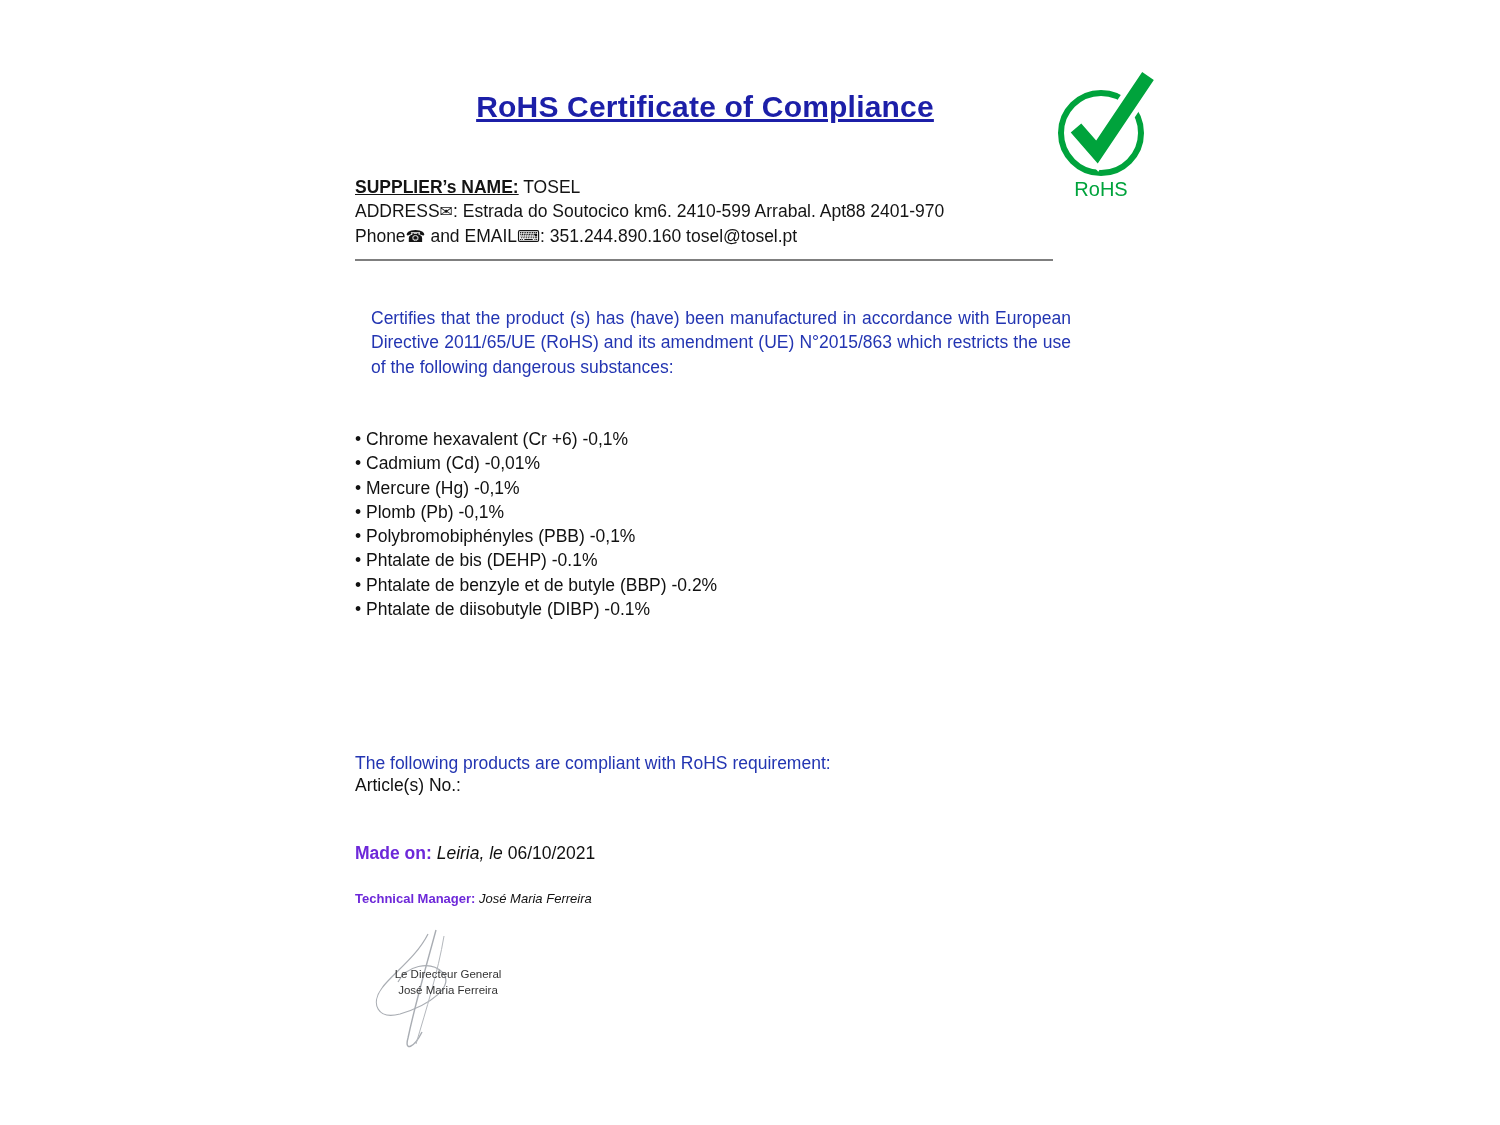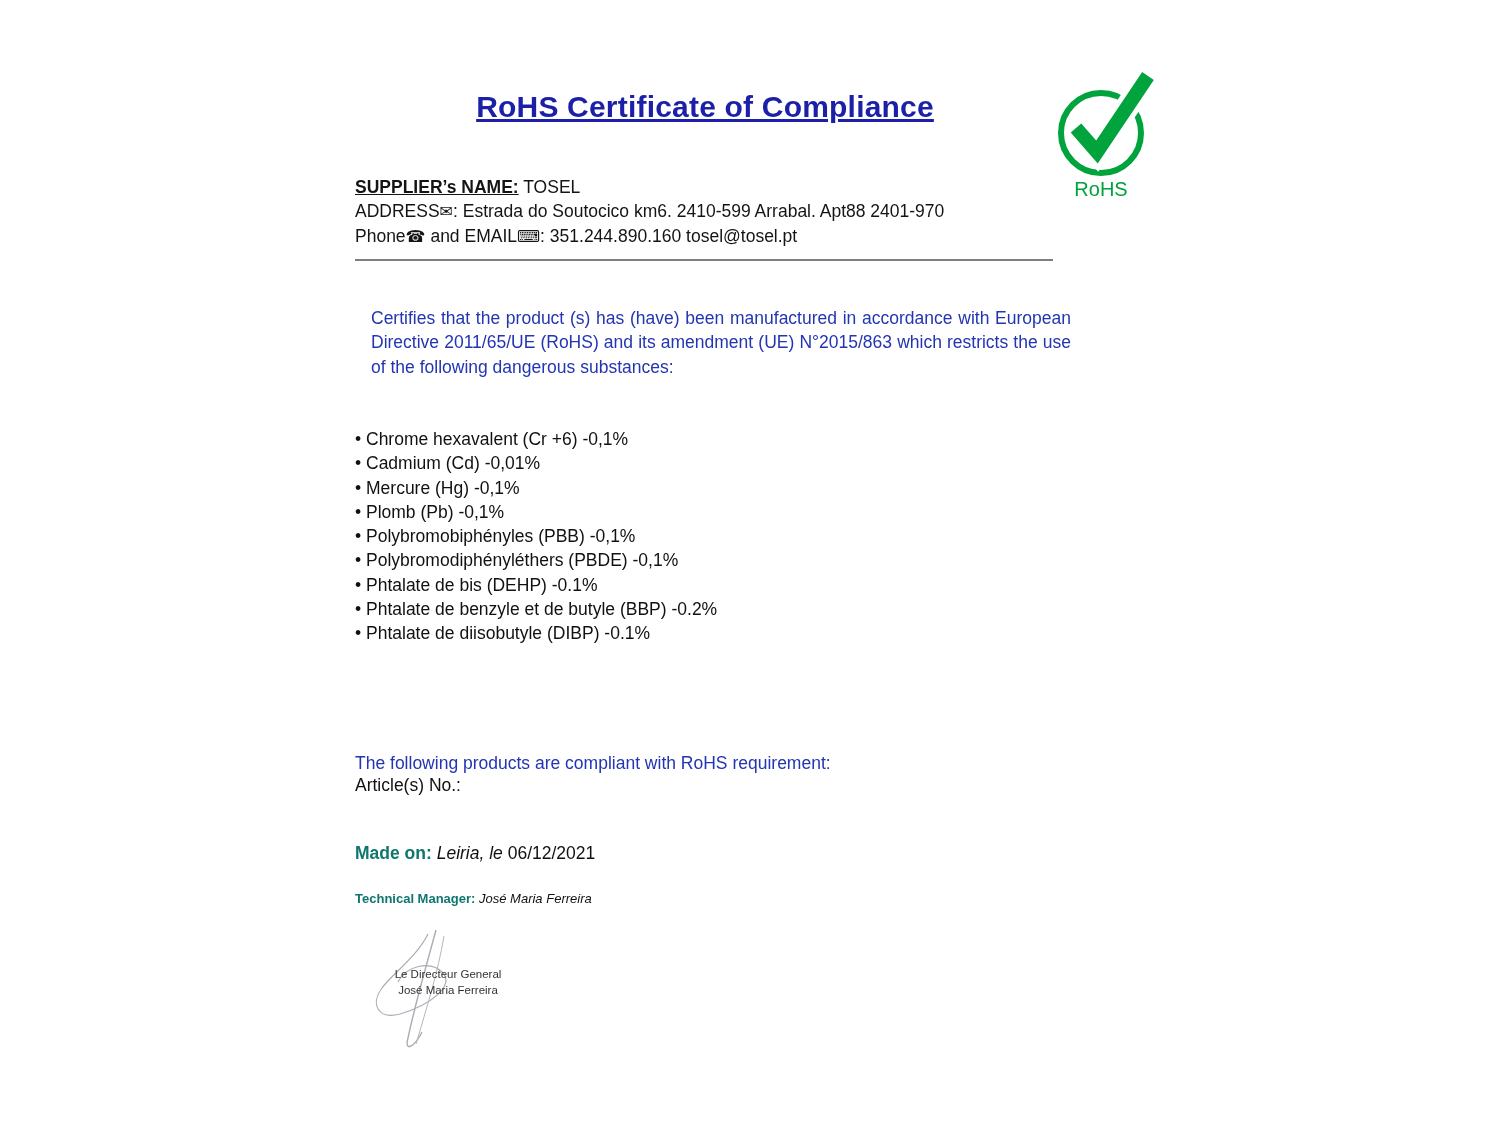--- a/index.html
+++ b/index.html
@@ -114,21 +114,21 @@
     left: 355px; top: 843px;
     font-size: 17.5px;
     color: #111111;
   }
   .manager {
     position: absolute;
     left: 355px; top: 891px;
     font-size: 13px;
     color: #111111;
   }
-  .navy-bold { color: #0f766e; font-weight: 700; }
+  .navy-bold { color: #6d28d9; font-weight: 700; }
   .italic { font-style: italic; }
 
   
   .signature {
     position: absolute;
     left: 358px; top: 926px;
     width: 190px; height: 130px;
   }
   .signature svg {
     position: absolute;
@@ -182,36 +182,35 @@
       <li><span>Chrome hexavalent (Cr +6) -0,1%</span></li>
 
       <li><span>Cadmium (Cd) -0,01%</span></li>
 
       <li><span>Mercure (Hg) -0,1%</span></li>
 
       <li><span>Plomb (Pb) -0,1%</span></li>
 
       <li><span>Polybromobiphényles (PBB) -0,1%</span></li>
 
-      <li><span>Polybromodiphényléthers (PBDE) -0,1%</span></li>
 
       <li><span>Phtalate de bis (DEHP) -0.1%</span></li>
 
       <li><span>Phtalate de benzyle et de butyle (BBP) -0.2%</span></li>
 
 
       <li><span>Phtalate de diisobutyle (DIBP) -0.1%</span></li>
     </ul>
 
   <div class="compliance">The following products are compliant with RoHS requirement:</div>
 
   <div class="article">Article(s) No.:</div>
 
   <div class="made-on">
-    <span class="navy-bold">Made on:</span><span class="italic"> Leiria, le </span><span>06/12/2021</span>
+    <span class="navy-bold">Made on:</span><span class="italic"> Leiria, le </span><span>06/10/2021</span>
   </div>
 
   <div class="manager">
     <span class="navy-bold">Technical Manager:</span><span class="italic"> José Maria Ferreira</span>
   </div>
 
   <div class="signature">
     <svg width="190" height="130" viewBox="0 0 190 130">
       <path d="M78 4 C70 34 58 74 50 112 C46 126 56 122 64 106" fill="none" stroke="#a9adb3" stroke-width="1.4"></path>
       <path d="M70 8 C58 32 34 48 24 62 C12 78 20 94 42 88 C72 79 98 60 84 46 C72 34 48 40 40 56" fill="none" stroke="#a9adb3" stroke-width="1.2"></path>

